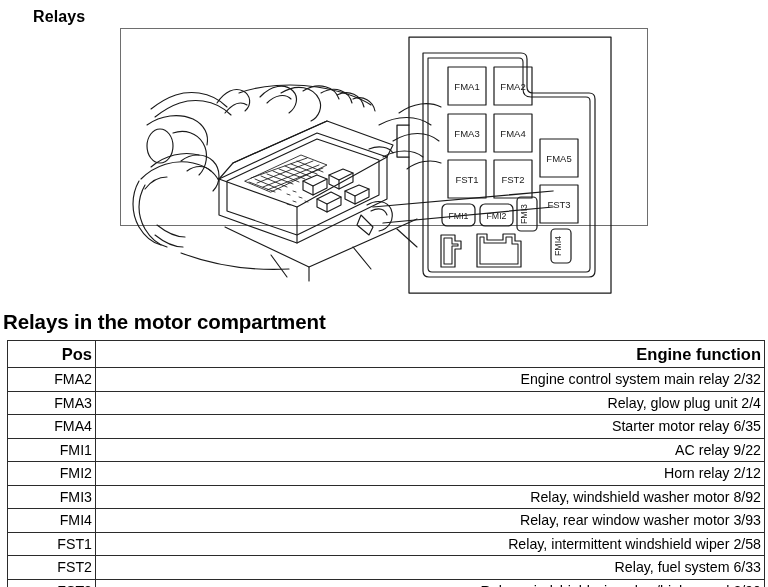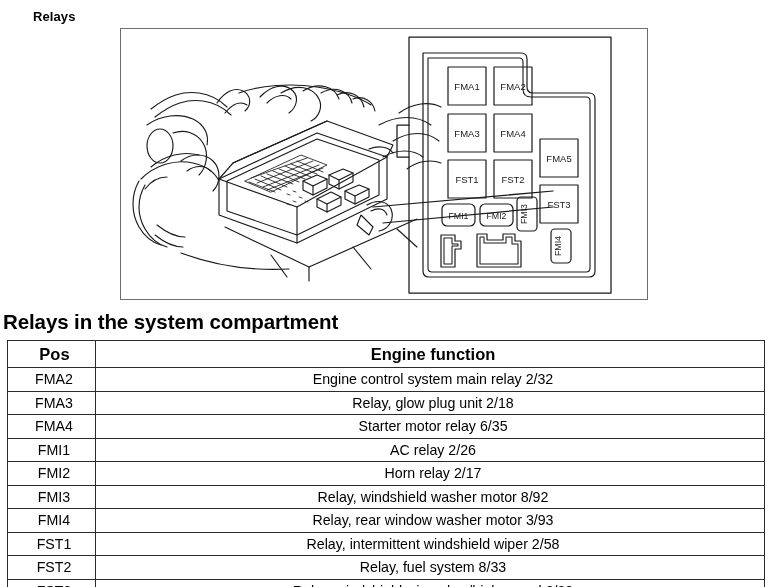--- a/index.html
+++ b/index.html
@@ -15,33 +15,33 @@
     font-family: "Liberation Sans", sans-serif;
     color: #000000;
     -webkit-font-smoothing: antialiased;
   }
 
   
   .page-title {
     position: absolute;
     left: 33px;
     top: 5px;
-    font-size: 13px;
+    font-size: 16px;
     font-weight: bold;
     letter-spacing: 0.1px;
     line-height: 24px;
   }
 
   
   .figure {
     position: absolute;
     left: 120px;
     top: 28px;
     width: 528px;
-    height: 272px;
+    height: 198px;
     border: 1.5px solid #6e6e6e;
     box-sizing: border-box;
     background: #ffffff;
   }
   .figure-svg {
     position: absolute;
     left: 0;
     top: 0;
     width: 528px;
     height: 272px;
@@ -65,21 +65,21 @@
     left: 7px;
     top: 340px;
     width: 758px;
     border-collapse: collapse;
     table-layout: fixed;
   }
   .relay-table col.col-pos { width: 88px; }
   .relay-table th, .relay-table td {
     border: 1.3px solid #2b2b2b;
     padding: 0 3px 0 9px;
-    text-align: center;
+    text-align: right;
     vertical-align: middle;
     background: #ffffff;
   }
   .relay-table th {
     height: 26px;
     font-size: 16.5px;
     font-weight: bold;
     letter-spacing: 0px;
   }
   .relay-table td {
@@ -252,68 +252,68 @@
       <text x="392" y="153.5">FST2</text>
       <text x="438" y="178.5">FST3</text>
       <text x="337.5" y="189.5" font-size="8.8">FMI1</text>
       <text x="375.5" y="189.5" font-size="8.8">FMI2</text>
       <text x="406" y="185" font-size="8.8" transform="rotate(-90 406 185)">FMI3</text>
       <text x="440" y="217" font-size="8.8" transform="rotate(-90 440 217)">FMI4</text>
     </g>
   </svg>
 </div>
 
-<div class="section-heading">Relays in the system compartment</div>
+<div class="section-heading">Relays in the motor compartment</div>
 
 <table class="relay-table">
   <colgroup>
     <col class="col-pos">
     <col class="col-fn">
   </colgroup>
   <thead>
     <tr>
       <th>Pos</th>
       <th>Engine function</th>
     </tr>
   </thead>
   <tbody>
     <tr>
       <td class="pos-cell">FMA2</td>
       <td class="fn-cell">Engine control system main relay 2/32</td>
     </tr>
     <tr>
       <td class="pos-cell">FMA3</td>
-      <td class="fn-cell">Relay, glow plug unit 2/18</td>
+      <td class="fn-cell">Relay, glow plug unit 2/4</td>
     </tr>
     <tr>
       <td class="pos-cell">FMA4</td>
       <td class="fn-cell">Starter motor relay 6/35</td>
     </tr>
     <tr>
       <td class="pos-cell">FMI1</td>
-      <td class="fn-cell">AC relay 2/26</td>
+      <td class="fn-cell">AC relay 9/22</td>
     </tr>
     <tr>
       <td class="pos-cell">FMI2</td>
-      <td class="fn-cell">Horn relay 2/17</td>
+      <td class="fn-cell">Horn relay 2/12</td>
     </tr>
     <tr>
       <td class="pos-cell">FMI3</td>
       <td class="fn-cell">Relay, windshield washer motor 8/92</td>
     </tr>
     <tr>
       <td class="pos-cell">FMI4</td>
       <td class="fn-cell">Relay, rear window washer motor 3/93</td>
     </tr>
     <tr>
       <td class="pos-cell">FST1</td>
       <td class="fn-cell">Relay, intermittent windshield wiper 2/58</td>
     </tr>
     <tr>
       <td class="pos-cell">FST2</td>
-      <td class="fn-cell">Relay, fuel system 8/33</td>
+      <td class="fn-cell">Relay, fuel system 6/33</td>
     </tr>
     <tr>
       <td class="pos-cell">FST3</td>
       <td class="fn-cell">Relay, windshield wiper, low/high speed 2/90</td>
     </tr>
   </tbody>
 </table>
 
 </body></html>

